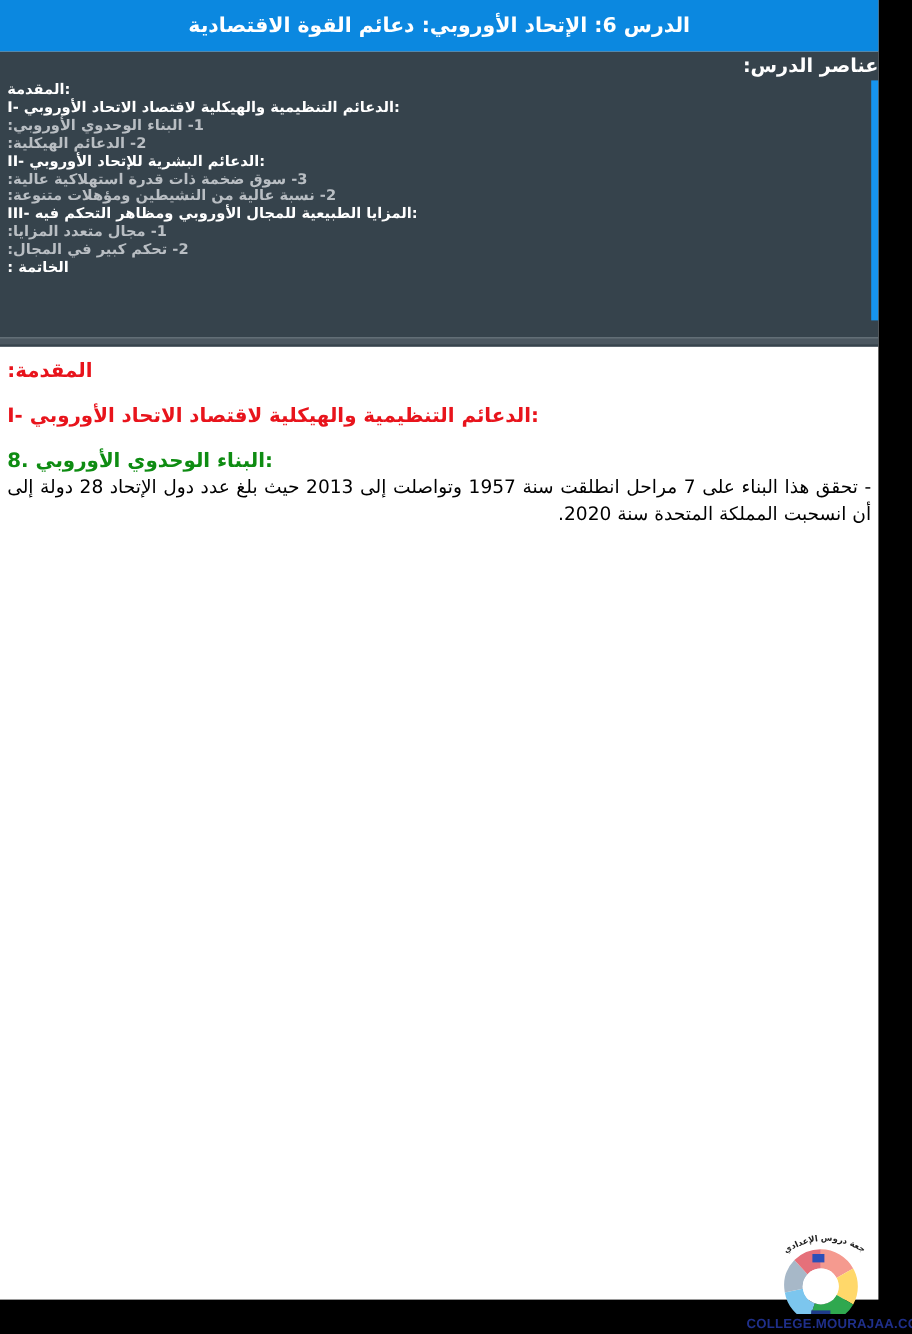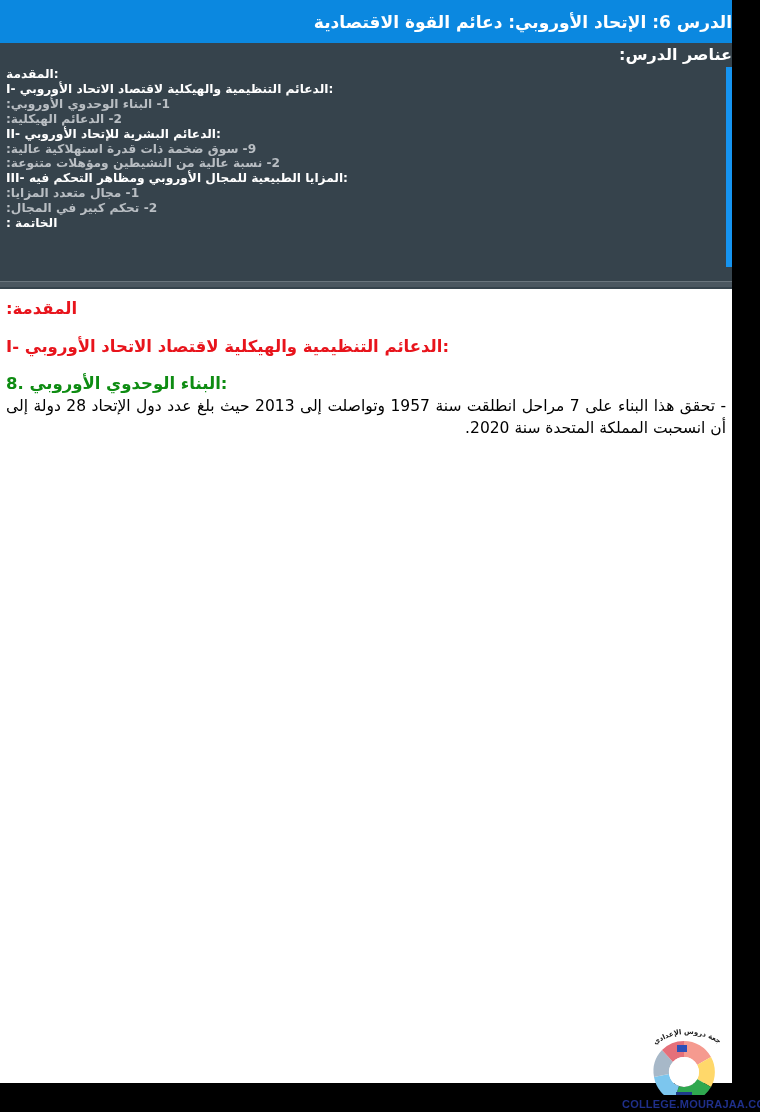--- a/index.html
+++ b/index.html
@@ -4,21 +4,21 @@
 <style>
   * { box-sizing: border-box; margin: 0; padding: 0; }
   html, body { width: 760px; height: 1112px; background: #000; overflow: hidden; }
   body { position: relative; font-family: "DejaVu Sans", sans-serif; }
 
   .page { position: absolute; left: 0; top: 0; width: 732px; height: 1083px; background: #fff; }
 
   .title-bar {
     position: absolute; left: 0; top: 0; width: 732px; height: 43px;
     background: #0b88e0; color: #fff;
-    display: flex; align-items: center; justify-content: flex-start;
+    display: flex; align-items: center; justify-content: center;
     font-size: 17px; font-weight: bold; direction: rtl;
   }
 
   .toc-panel {
     position: absolute; left: 0; top: 43px; width: 732px; height: 246px;
     background: #36434c; color: #fff; overflow: hidden;
   }
   .toc-heading {
     text-align: right; font-size: 16px; font-weight: bold; color: #fff;
     direction: ltr; height: 24px; line-height: 24px;
@@ -69,21 +69,21 @@
   </div>
 
   <div class="toc-panel">
     <div class="toc-heading">:عناصر الدرس</div>
     <div class="toc-list">
       <div class="toc-item main">:المقدمة</div>
       <div class="toc-item main">I- الدعائم التنظيمية والهيكلية لاقتصاد الاتحاد الأوروبي:</div>
       <div class="toc-item sub">1- البناء الوحدوي الأوروبي:</div>
       <div class="toc-item sub">2- الدعائم الهيكلية:</div>
       <div class="toc-item main">II- الدعائم البشرية للإتحاد الأوروبي:</div>
-      <div class="toc-item sub">9- سوق ضخمة ذات قدرة استهلاكية عالية:</div>
+      <div class="toc-item sub">3- سوق ضخمة ذات قدرة استهلاكية عالية:</div>
       <div class="toc-item sub">2- نسبة عالية من النشيطين ومؤهلات متنوعة:</div>
       <div class="toc-item main">III- المزايا الطبيعية للمجال الأوروبي ومظاهر التحكم فيه:</div>
       <div class="toc-item sub">1- مجال متعدد المزايا:</div>
       <div class="toc-item sub">2- تحكم كبير في المجال:</div>
       <div class="toc-item main">الخاتمة :</div>
     </div>
     <div class="v-scrollbar"></div>
     <div class="h-scrollbar"></div>
   </div>
 

